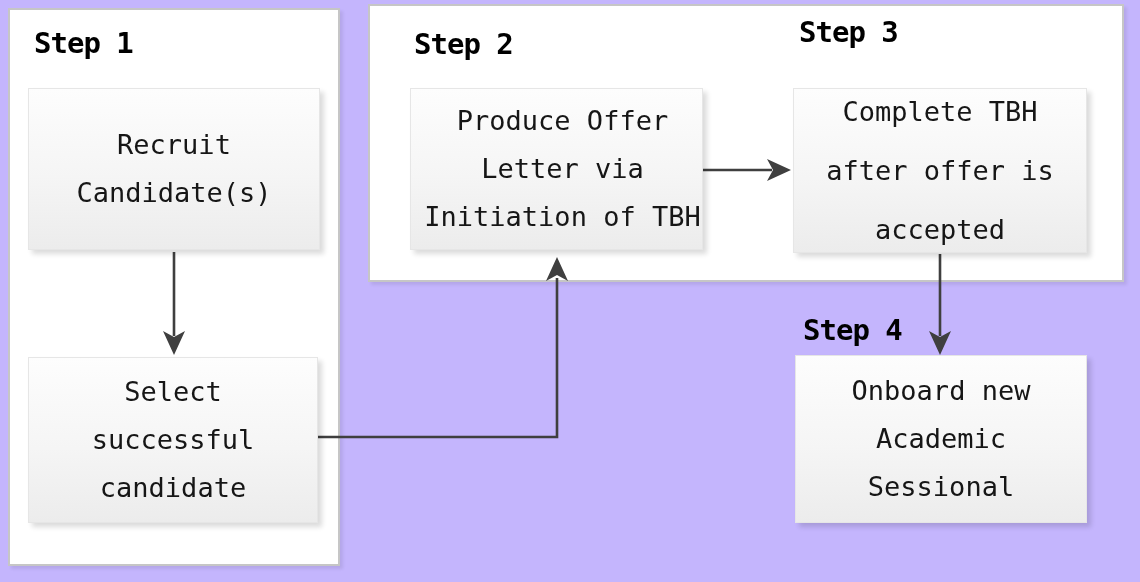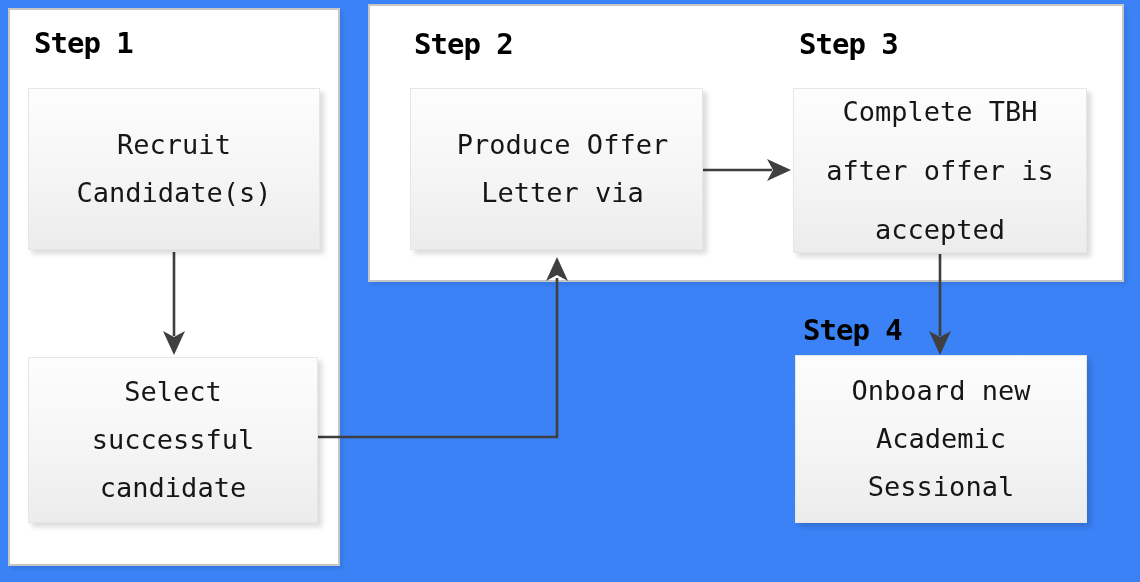--- a/index.html
+++ b/index.html
@@ -4,21 +4,21 @@
 <style>
   html, body {
     margin: 0;
     padding: 0;
     background: #ffffff;
   }
   #canvas {
     position: relative;
     width: 1140px;
     height: 582px;
-    background: #3b82f6;
+    background: #c4b5fd;
     overflow: hidden;
     font-family: "DejaVu Sans Mono", "Liberation Sans", monospace, sans-serif;
   }
   .group {
     position: absolute;
     border: 2px solid #c6c6c6;
     background: #ffffff;
     box-shadow: 3px 3px 3px rgba(0,0,0,0.08);
     box-sizing: border-box;
   }
@@ -28,21 +28,21 @@
   .step-heading {
     position: absolute;
     font-weight: bold;
     font-size: 29px;
     color: #000000;
     letter-spacing: -1px;
     white-space: nowrap;
   }
   #heading-step1 { left: 34px;  top: 26px; }
   #heading-step2 { left: 414px; top: 27px; }
-  #heading-step3 { left: 799px; top: 27px; }
+  #heading-step3 { left: 799px; top: 15px; }
   #heading-step4 { left: 803px; top: 313px; text-align: center; }
 
   .flow-box {
     position: absolute;
     background: linear-gradient(to bottom, #fdfdfd 0%, #f5f5f5 55%, #ececec 100%);
     border: 1px solid #e6e6e6;
     box-shadow: 4px 4px 5px rgba(0,0,0,0.14);
     box-sizing: border-box;
     display: flex;
     flex-direction: column;
@@ -123,20 +123,21 @@
   </div>
 
   <div class="flow-box" id="box-recruit">
     <div class="line">Recruit</div>
     <div class="line">Candidate(s)</div>
   </div>
 
   <div class="flow-box" id="box-produce">
     <div class="line">Produce Offer</div>
     <div class="line">Letter via</div>
+    <div class="line">Initiation of TBH</div>
   </div>
 
   <div class="flow-box" id="box-complete">
     <div class="line">Complete TBH</div>
     <div class="line">after offer is</div>
     <div class="line">accepted</div>
   </div>
 
   <div class="flow-box" id="box-onboard">
     <div class="line">Onboard new</div>

